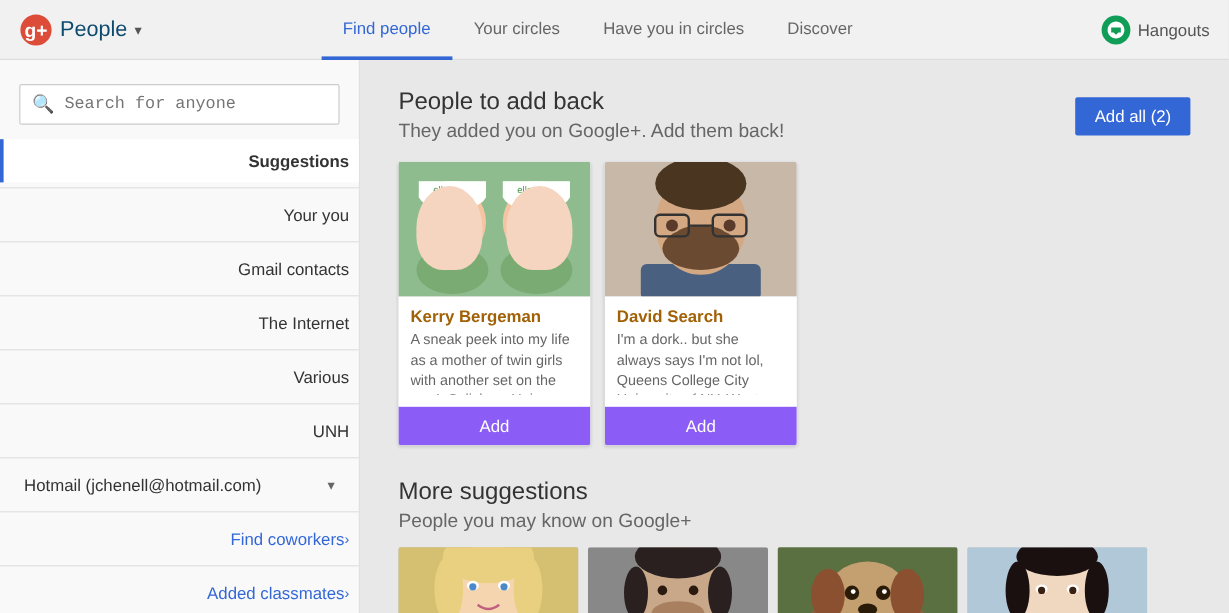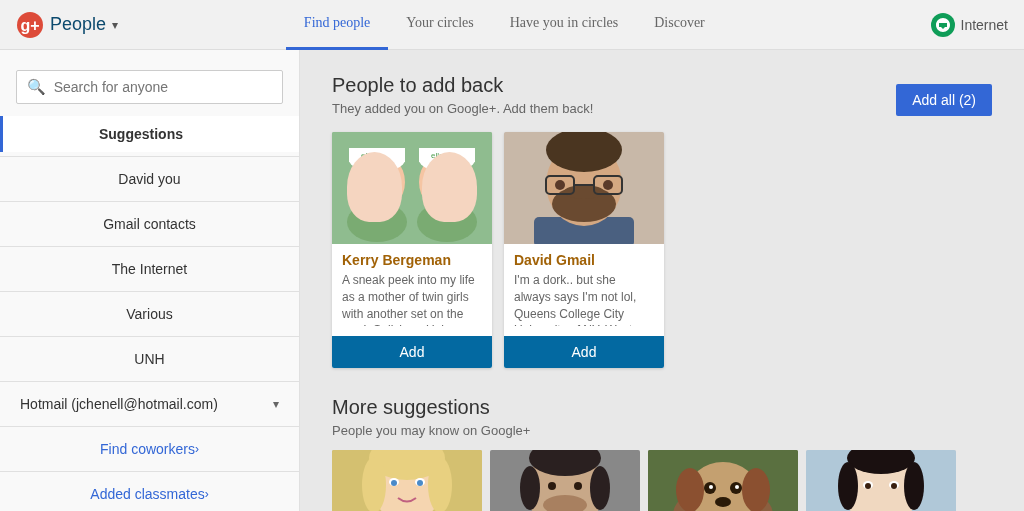--- a/index.html
+++ b/index.html
@@ -43,21 +43,20 @@
     .nav-tab {
       padding: 0 18px;
       height: 50px;
       display: flex;
       align-items: center;
       font-size: 14px;
       color: #666;
       cursor: pointer;
       border-bottom: 3px solid transparent;
       text-decoration: none;
-      font-family: Liberation Serif, serif;
     }
     .nav-tab.active {
       color: #3367d6;
       border-bottom: 3px solid #3367d6;
       font-weight: 500;
     }
     .top-nav-right {
       display: flex;
       align-items: center;
       gap: 8px;
@@ -113,30 +112,31 @@
       color: #3367d6;
       font-size: 15px;
     }
     .search-input {
       border: none;
       outline: none;
       font-size: 14px;
       color: #999;
       width: 100%;
       background: transparent;
+      font-family: Liberation Mono, monospace;
     }
 
     .sidebar-item {
-      padding: 10px 37px;
+      padding: 10px 8px;
       cursor: pointer;
       font-size: 14px;
       color: #333;
       display: flex;
       align-items: center;
-      justify-content: center;
+      justify-content: flex-end;
     }
     .sidebar-item.active {
       background: white;
       font-weight: bold;
       border-left: 3px solid #3367d6;
       padding-left: 17px;
     }
     .sidebar-divider {
       border: none;
       border-top: 1px solid #e0e0e0;
@@ -163,31 +163,31 @@
     
     .content {
       flex: 1;
       padding: 24px 32px;
       background: #e8e8e8;
     }
 
     
     .section-header {
       display: flex;
-      align-items: flex-end;
+      align-items: center;
       justify-content: space-between;
       margin-bottom: 16px;
     }
     .section-title {
       font-size: 20px;
       font-weight: 400;
       color: #333;
     }
     .section-subtitle {
-      font-size: 13px;
+      font-size: 16px;
       color: #666;
       margin-top: 4px;
     }
     .add-all-btn {
       background: #3367d6;
       color: white;
       border: none;
       border-radius: 2px;
       padding: 8px 16px;
       font-size: 14px;
@@ -250,21 +250,21 @@
     }
     .card-desc {
       font-size: 12px;
       color: #666;
       line-height: 1.4;
       height: 54px;
       overflow: hidden;
     }
     .card-add-btn {
       width: 100%;
-      background: #0369a1;
+      background: #8b5cf6;
       color: white;
       border: none;
       padding: 8px;
       font-size: 14px;
       font-weight: 500;
       cursor: pointer;
       margin-top: 2px;
     }
 
     
@@ -304,41 +304,41 @@
     <a class="nav-tab">Discover</a>
   </div>
 
   <div class="top-nav-right">
     <div class="hangouts-btn">
       <div class="hangouts-icon">
         <svg width="16" height="16" viewBox="0 0 16 16">
           <path d="M8 1C4.13 1 1 4.13 1 8s3.13 7 7 7 7-3.13 7-7-3.13-7-7-7zm0 11l-2-2H4V6h8v4h-2l-2 2z" fill="white"></path>
         </svg>
       </div>
-      <span>Internet</span>
+      <span>Hangouts</span>
     </div>
   </div>
 </nav>
 
 <div class="main-layout">
 
   <aside class="sidebar">
     <div class="search-container">
       <div class="search-box">
         <span class="search-icon">🔍</span>
         <input class="search-input" type="text" placeholder="Search for anyone" style="">
       </div>
     </div>
 
     <div class="sidebar-item active">
       <span>Suggestions</span>
     </div>
     <hr class="sidebar-divider">
     <div class="sidebar-item">
-      <span>David you</span>
+      <span>Your you</span>
     </div>
     <hr class="sidebar-divider">
     <div class="sidebar-item">
       <span>Gmail contacts</span>
     </div>
     <hr class="sidebar-divider">
     <div class="sidebar-item">
       <span>The Internet</span>
     </div>
     <hr class="sidebar-divider">
@@ -440,21 +440,21 @@
 
             <rect x="90" y="44" width="28" height="18" rx="4" fill="none" stroke="#333" stroke-width="2"></rect>
 
             <line x1="70" y1="53" x2="90" y2="53" stroke="#333" stroke-width="2"></line>
 
             <circle cx="56" cy="53" r="5" fill="#5a3a2a"></circle>
             <circle cx="104" cy="53" r="5" fill="#5a3a2a"></circle>
           </svg>
         </div>
         <div class="card-body">
-          <div class="card-name">David Gmail</div>
+          <div class="card-name">David Search</div>
           <div class="card-desc">I'm a dork.. but she always says I'm not lol, Queens College City University of NY, West …</div>
         </div>
         <button class="card-add-btn">Add</button>
       </div>
 
     </div>
 
     <div class="more-section">
       <div class="section-title">More suggestions</div>
       <div class="section-subtitle">People you may know on Google+</div>

